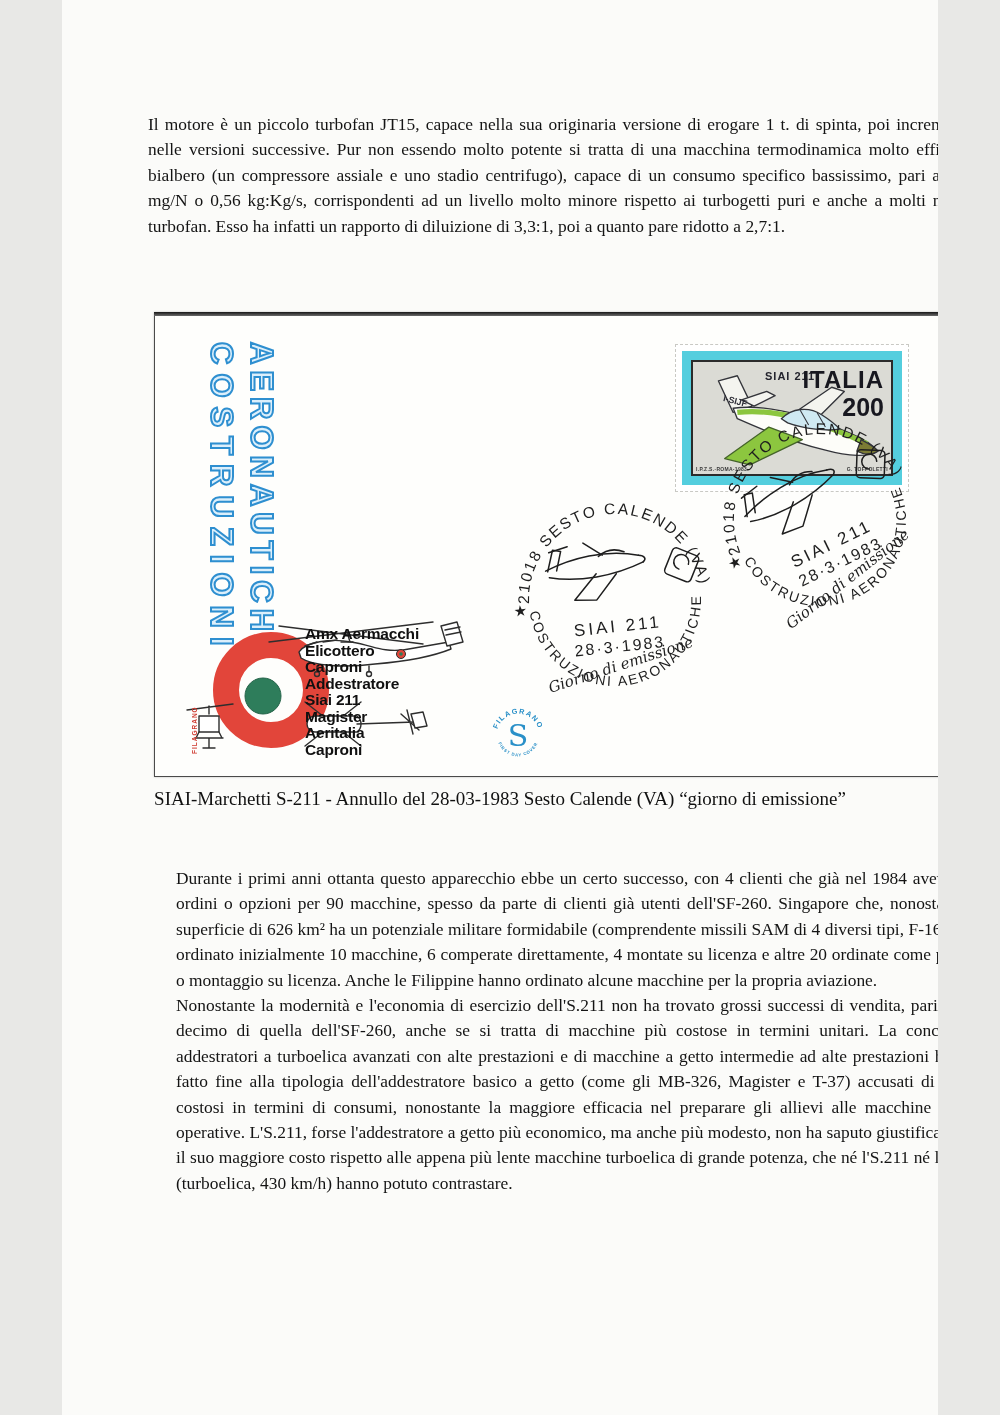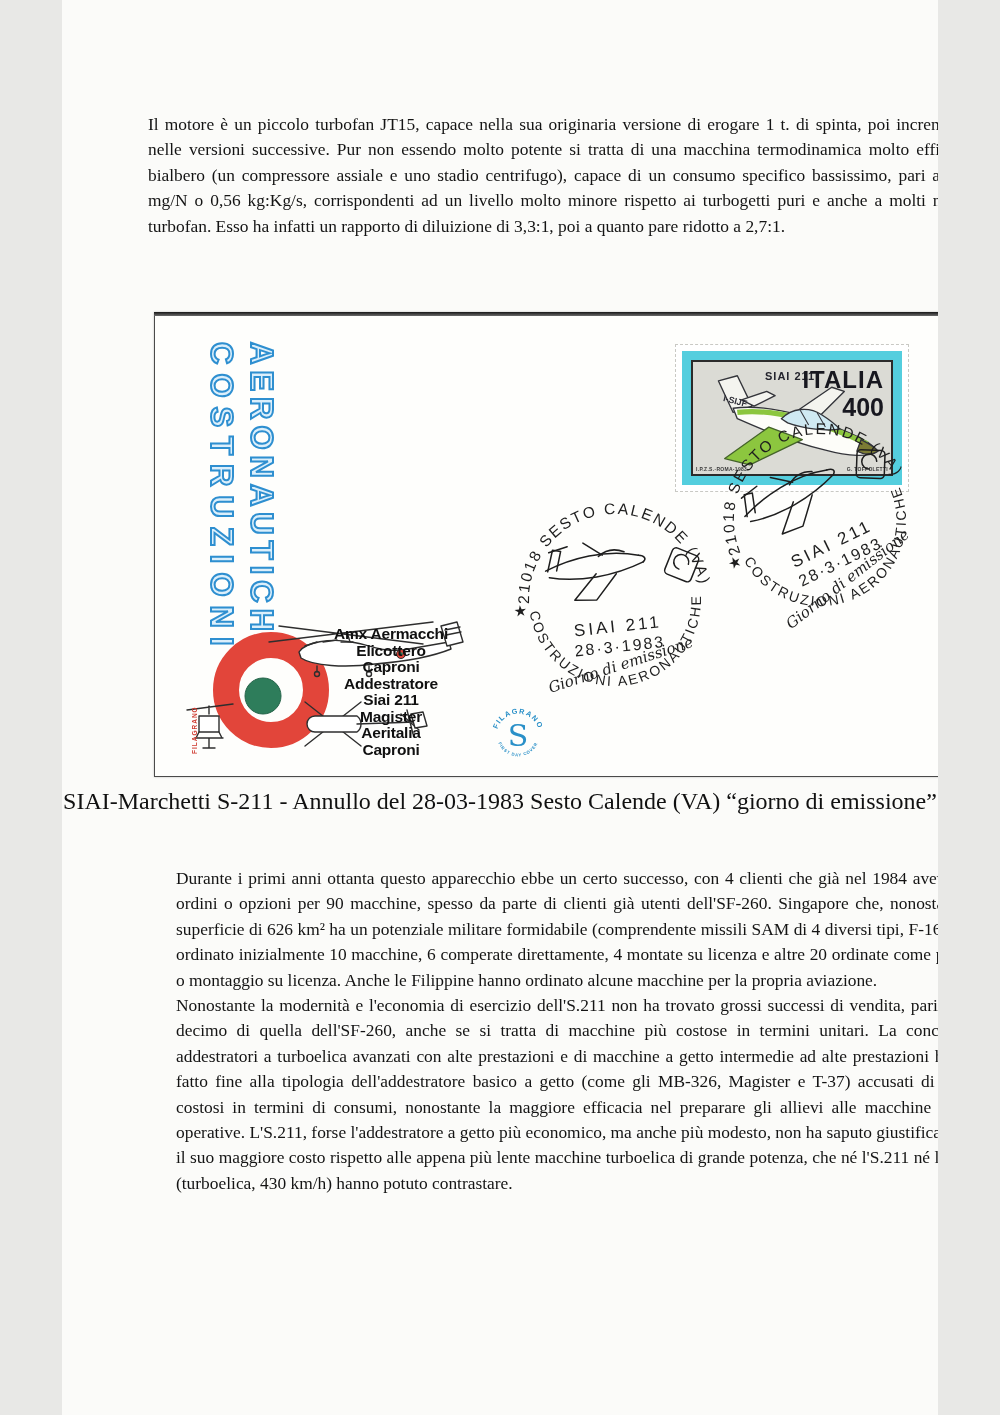--- a/index.html
+++ b/index.html
@@ -11,21 +11,21 @@
   
   .body-text{
     position:absolute;left:86px;width:838px;margin:0;
     font-size:17.4px;line-height:25.4px;text-align:justify;color:#141414;
   }
   .body-text p{margin:0;}
   .intro{top:112px;}
   .bottom-block{top:866px;margin-left:28px;}
   .caption{
     position:absolute;top:788px;left:0;width:100%;text-align:center;
-    font-size:24px;color:#111;
+    font-size:19px;color:#111;
   }
   
   .envelope{
     position:absolute;left:92px;top:312px;width:795px;height:464px;
     background:#fefefc;border:1px solid #4a4a4a;border-top:none;
     box-shadow:0 0 2px rgba(0,0,0,.25);
   }
   .envelope::before{
     content:"";position:absolute;left:-1px;top:0;width:797px;height:4px;
     background:linear-gradient(#161616,#6b6b6b);
@@ -80,21 +80,21 @@
   .pm-star{font-size:15px;fill:#1e1e1e;}
   .pm-t1{font-family:"Liberation Sans",sans-serif;font-size:17px;letter-spacing:3px;fill:#1e1e1e;text-anchor:middle;}
   .pm-t2{font-family:"Liberation Sans",sans-serif;font-size:16px;letter-spacing:2px;fill:#1e1e1e;text-anchor:middle;}
   .pm-t3{font-family:"DejaVu Serif",serif;font-style:italic;font-size:15px;fill:#1e1e1e;text-anchor:middle;}
   .pm-line{fill:none;stroke:#1e1e1e;stroke-width:1.5;stroke-linecap:round;stroke-linejoin:round;}
   
   .cachet-art{position:absolute;left:28px;top:288px;width:350px;height:176px;}
   .heli-line{fill:none;stroke:#2e2e2e;stroke-width:1.4;stroke-linecap:round;stroke-linejoin:round;}
   .heli-fill{fill:#fff;stroke:#2e2e2e;stroke-width:1.4;stroke-linejoin:round;}
   .makers{
-    position:absolute;left:150px;top:314px;width:172px;text-align:center;
+    position:absolute;left:150px;top:314px;width:172px;text-align:left;
     font-family:"Liberation Sans",sans-serif;font-weight:700;font-size:15.5px;
     line-height:16.5px;color:#101010;letter-spacing:-.2px;
   }
   .makers .gap{}
   .filagrano-logo{position:absolute;left:332px;top:392px;width:62px;height:62px;}
   .fl-arc{font-family:"Liberation Sans",sans-serif;font-weight:700;font-size:7.5px;letter-spacing:1.4px;fill:#2a90c8;}
   .fl-arc-b{font-size:4.4px;letter-spacing:.8px;}
   .fl-s{font-family:"DejaVu Serif",serif;font-size:31px;fill:#2a90c8;text-anchor:middle;}
   .filagrano-vert{
     position:absolute;left:36px;top:442px;transform-origin:0 0;transform:rotate(-90deg);
@@ -126,21 +126,21 @@
               <path d="M 48 44 C 82 40, 122 51, 172 74" fill="none" stroke="#8cc63f" stroke-width="5"></path>
               <path d="M 90 50 C 100 40, 116 38, 128 46 C 136 51, 142 56, 146 60 C 134 62, 112 60, 96 54 Z" fill="#cfe9f2"></path>
               <path d="M 108 42 L 116 56 M 124 44 L 132 58" fill="none" stroke-width="1"></path>
               <polygon points="78,58 36,88 60,94 110,70" fill="#8cc63f" stroke="#44632a"></polygon>
               <path d="M 166 70 C 174 74, 180 78, 182 81 C 176 85, 168 84, 162 81 Z" fill="#7c7c34"></path>
             </g>
             <text x="34" y="33" transform="rotate(14 34 33)" font-family="Liberation Sans, sans-serif" font-size="8.5" font-weight="700" fill="#2d2d36">I-SIJF</text>
           </svg>
           <div class="stamp-title">SIAI 211</div>
           <div class="stamp-country">ITALIA</div>
-          <div class="stamp-value">400</div>
+          <div class="stamp-value">200</div>
           <div class="stamp-printer">I.P.Z.S.-ROMA-1983</div>
           <div class="stamp-designer">G. TOFFOLETTI</div>
         </div>
       </div>
     </div>
 
     <svg class="postmark pm-left" viewBox="-110 -110 220 220">
       <g transform="rotate(-6)">
         <defs>
           <path id="pm1t" d="M -86 0 A 86 86 0 0 1 86 0"></path>

